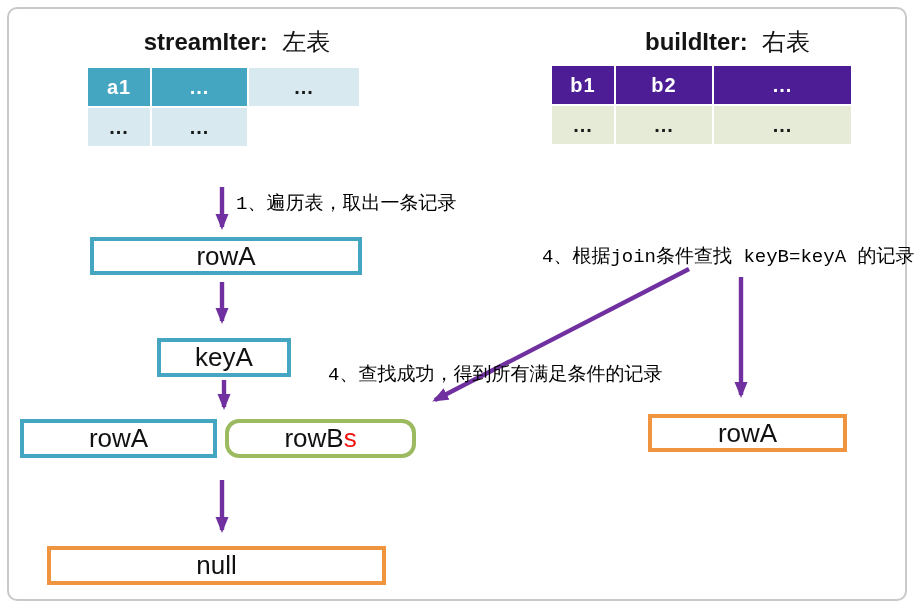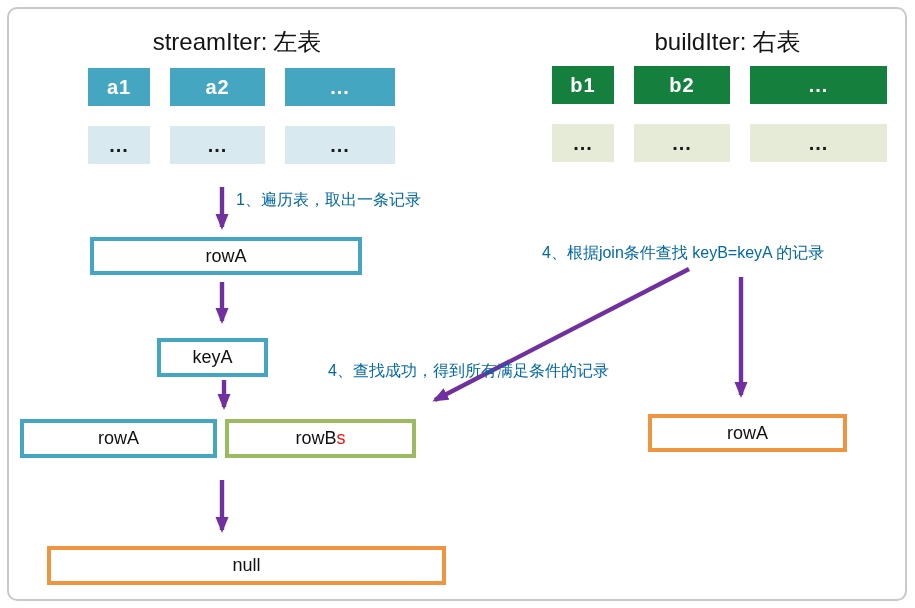--- a/index.html
+++ b/index.html
@@ -6,62 +6,62 @@
   .canvas {
     position:relative; width:915px; height:608px; background:#ffffff;
     font-family:"Liberation Sans","DejaVu Sans",sans-serif; overflow:hidden;
   }
   .frame {
     position:absolute; left:7px; top:7px; right:8px; bottom:7px;
     border:2px solid #c8c9ca; border-radius:10px; pointer-events:none;
   }
 
   
-  .tbl { position:absolute; display:grid; gap:20px; }
+  .tbl { position:absolute; display:grid; gap:2px; }
   .tbl-left  { left:88px;  top:68px; grid-template-columns:62px 95px 110px; grid-template-rows:38px 38px; }
   .tbl-right { left:552px; top:66px; grid-template-columns:62px 96px 137px; grid-template-rows:38px 38px; }
   .cell {
     display:flex; align-items:center; justify-content:center;
     font-weight:bold; font-size:20px; letter-spacing:1px;
   }
   .head-teal  { background:#45a6c2; color:#ffffff; }
   .body-teal  { background:#d8e9f0; color:#1a1a1a; }
-  .head-green { background:#15803d; color:#ffffff; }
+  .head-green { background:#4c1d95; color:#ffffff; }
   .body-green { background:#e5ebd7; color:#1a1a1a; }
 
   
   .tbl-title {
     position:absolute; text-align:center; font-size:24px; color:#141414; white-space:nowrap;
   }
   .title-left  { left:92px;  top:26px; width:290px; }
   .title-right { left:576px; top:26px; width:303px; }
-  .title-en { font-family:"Liberation Sans","DejaVu Sans",sans-serif; font-weight:400; }
-  .title-zh { font-family:Liberation Serif, serif; font-weight:400; }
+  .title-en { font-family:"Liberation Sans","DejaVu Sans",sans-serif; font-weight:700; }
+  .title-zh { font-family:Liberation Mono, monospace; font-weight:400; }
 
   
   .box {
     position:absolute; box-sizing:border-box; background:#ffffff;
     display:flex; align-items:center; justify-content:center;
-    font-size:18px; color:#111111;
+    font-size:26px; color:#111111;
   }
   .b-teal   { border:4px solid #45a6c2; }
   .b-green  { border:4px solid #9cba5f; }
   .b-orange { border:4px solid #f0953f; }
   .box-rowa-top   { left:90px;  top:237px; width:272px; height:38px; }
-  .box-keya       { left:157px; top:338px; width:111px; height:39px; }
+  .box-keya       { left:157px; top:338px; width:134px; height:39px; }
   .box-rowa-pair  { left:20px;  top:419px; width:197px; height:39px; }
-  .box-rowbs      { left:225px; top:419px; width:191px; height:39px; }
+  .box-rowbs      { left:225px; top:419px; width:191px; height:39px;border-radius:14px; }
   .box-rowa-right { left:648px; top:414px; width:199px; height:38px; }
-  .box-null       { left:47px;  top:546px; width:399px; height:39px; }
+  .box-null       { left:47px;  top:546px; width:339px; height:39px; }
   .red-s { color:#f01010; }
 
   
   .step {
-    position:absolute; white-space:nowrap; color:#0369a1; font-size:16px;
-    font-family:Liberation Sans, sans-serif;
+    position:absolute; white-space:nowrap; color:#000000; font-size:19px;
+    font-family:Liberation Mono, monospace;
   }
   .step-1 { left:236px; top:190px; }
   .step-2 { left:236px; top:303px; }
   .step-3 { left:542px; top:243px; }
   .step-4 { left:328px; top:361px; }
   .step-5 { left:756px; top:337px; }
 
   .arrows { position:absolute; left:0; top:0; pointer-events:none; }
 </style>
 </head>
@@ -73,21 +73,20 @@
   <div class="tbl-title title-left">
     <span class="title-en">streamIter:</span><span class="title-zh"> 左表</span>
   </div>
 
   <div class="tbl-title title-right">
     <span class="title-en">buildIter:</span><span class="title-zh"> 右表</span>
   </div>
 
   <div class="tbl tbl-left">
     <div class="cell head-teal">a1</div>
-    <div class="cell head-teal">a2</div>
     <div class="cell head-teal">...</div>
     <div class="cell body-teal">...</div>
     <div class="cell body-teal">...</div>
     <div class="cell body-teal">...</div>
   </div>
 
   <div class="tbl tbl-right">
     <div class="cell head-green">b1</div>
     <div class="cell head-green">b2</div>
     <div class="cell head-green">...</div>

